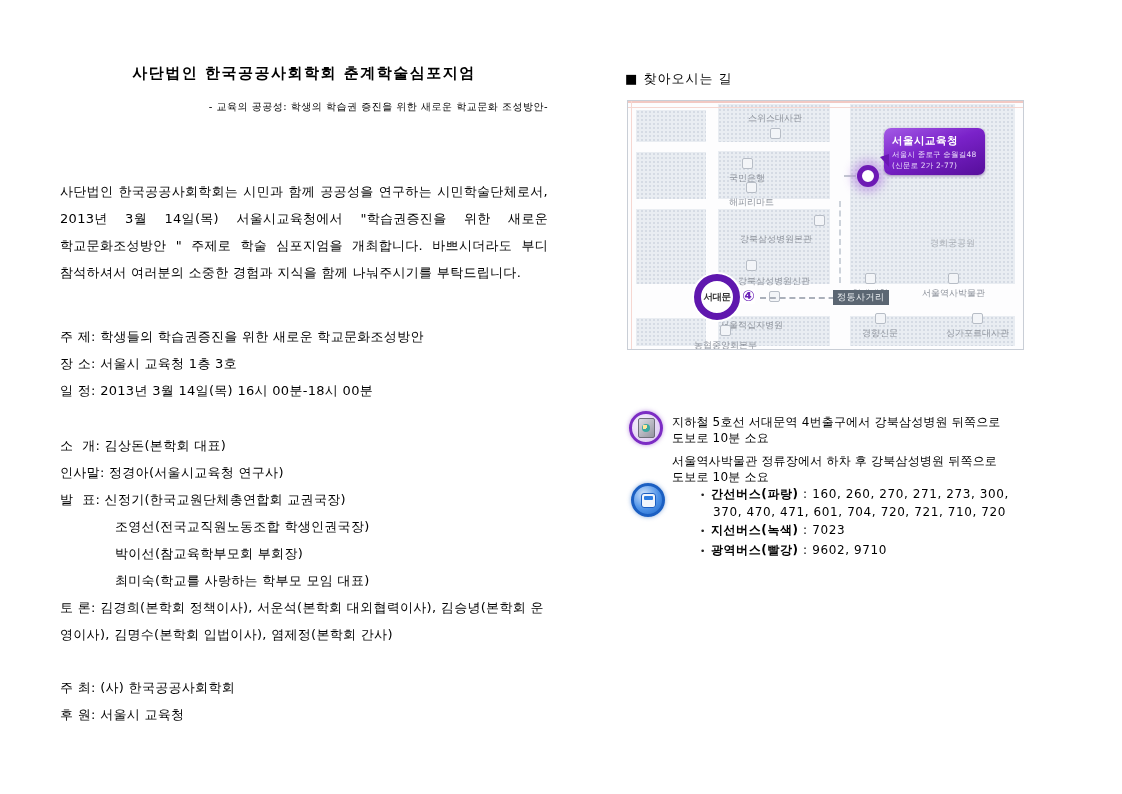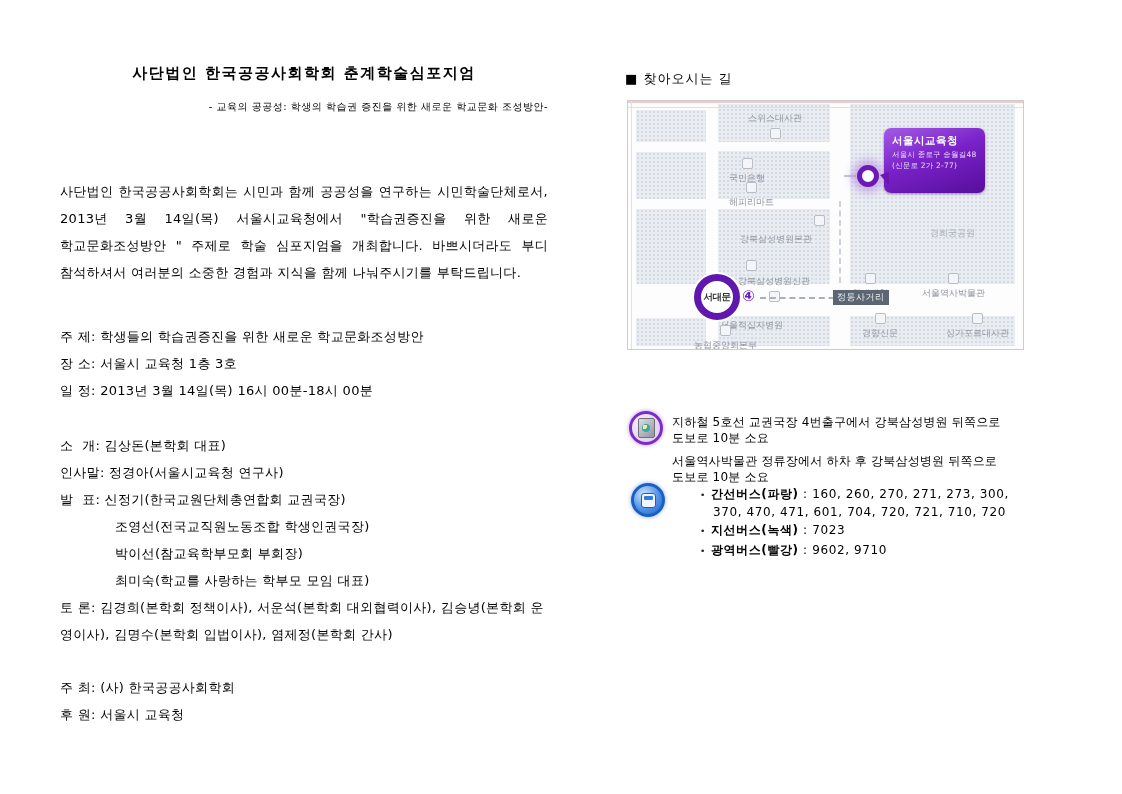--- a/index.html
+++ b/index.html
@@ -30,21 +30,21 @@
   .poi-icon { width:9px; height:9px; border:1px solid #b7bdc6; background:#f3f5f8; border-radius:2px; display:inline-block; flex:0 0 auto; }
   .park-label { position:absolute; font-size:9px; color:#a8adb4; white-space:nowrap; }
 
   .station-circle { position:absolute; left:66px; top:173px; width:32px; height:32px; border:7px solid #5f17ae; border-radius:50%; background:#fff; display:flex; align-items:center; justify-content:center; font-size:9.5px; font-weight:bold; color:#333; box-shadow:0 0 0 2px #ffffff; letter-spacing:-0.5px; }
   .exit-num { position:absolute; left:114px; top:188px; color:#6a1fb8; font-size:15px; font-weight:bold; background:#fff; line-height:15px; }
   .route-dash { position:absolute; left:132px; top:196px; width:104px; border-top:2px dashed #aab0ba; }
   .road-badge { position:absolute; left:205px; top:189px; background:#5b6672; color:#eef1f4; font-size:9px; padding:1px 4px; letter-spacing:0.5px; }
   .vroad-dash { position:absolute; left:211px; top:100px; height:82px; width:0; border-left:2px dashed #ccd2da; }
   .marker-dash { position:absolute; left:216px; top:74px; width:12px; height:2px; background:#c3c8d0; }
 
-  .callout { position:absolute; left:256px; top:27px; width:101px; height:65px; border-radius:7px; background:linear-gradient(160deg,#a45ae6 0%, #7a22c9 45%, #560e9b 100%); box-shadow:0 1px 3px rgba(60,0,110,.45); color:#fff; padding:6px 8px; box-sizing:border-box; }
+  .callout { position:absolute; left:256px; top:27px; width:101px; height:47px; border-radius:7px; background:linear-gradient(160deg,#a45ae6 0%, #7a22c9 45%, #560e9b 100%); box-shadow:0 1px 3px rgba(60,0,110,.45); color:#fff; padding:6px 8px; box-sizing:border-box; }
   .callout::after { content:""; position:absolute; left:-10px; bottom:8px; width:0; height:0; border:6px solid transparent; border-right:9px solid #6a17b4; border-bottom-width:10px; border-top-width:3px; }
   .callout-title { font-size:10.5px; font-weight:bold; letter-spacing:0.5px; }
   .callout-line { font-size:7.5px; color:#e9dbfa; margin-top:3px; line-height:8px; letter-spacing:0.2px; }
   .marker { position:absolute; left:229px; top:64px; width:12px; height:12px; background:#fff; border:5px solid #6d19b5; border-radius:50%; box-shadow:0 0 10px 5px rgba(160,90,220,.45); }
 
   
   .subway-icon { position:absolute; left:629px; top:411px; width:28px; height:28px; border-radius:50%; border:3px solid #7c2cc4; background:radial-gradient(circle at 35% 35%, #f6f0fc, #d9c6ef); box-shadow:0 0 4px rgba(124,44,196,.5); display:flex; align-items:center; justify-content:center; }
   .subway-cube { width:15px; height:18px; background:linear-gradient(135deg,#dcdce4 0%, #94949f 100%); border-radius:2px; border:1px solid #6f6f7a; display:flex; align-items:center; justify-content:center; }
   .subway-dot { width:8px; height:8px; border-radius:50%; background:radial-gradient(circle at 35% 35%, #ffe79a 0 30%, #3aa8a0 31% 100%); }
 
@@ -135,21 +135,21 @@
         <span>서울적십자병원</span>
     </div>
     <div class="poi" style="left:110px; top:174px;">
       <span>강북삼성병원신관</span>
         <span class="poi-icon"></span>
     </div>
     <div class="poi" style="left:66px; top:224px;">
       <span class="poi-icon"></span>
         <span>농협중앙회본부</span>
     </div>
-    <div class="park-label" style="left:302px; top:126px;">경희궁공원</div>
+    <div class="park-label" style="left:302px; top:136px;">경희궁공원</div>
     <div class="poi" style="left:224px; top:172px;">
       <span class="poi-icon"></span>
         <span>현대제철</span>
     </div>
     <div class="poi" style="left:294px; top:172px;">
       <span class="poi-icon"></span>
         <span>서울역사박물관</span>
     </div>
     <div class="poi" style="left:234px; top:212px;">
       <span class="poi-icon"></span>
@@ -173,21 +173,21 @@
       <div class="callout-line">(신문로 2가 2-77)</div>
     </div>
   </div>
 
   <div class="subway-icon">
     <span class="subway-cube">
         <span class="subway-dot"></span>
       </span>
   </div>
   <div class="subway-notes">
-    <div>지하철 5호선 교권국장 4번출구에서 강북삼성병원 뒤쪽으로 도보로 10분 소요</div>
+    <div>지하철 5호선 서대문역 4번출구에서 강북삼성병원 뒤쪽으로 도보로 10분 소요</div>
     <div class="subway-note2">서울역사박물관 정류장에서 하차 후 강북삼성병원 뒤쪽으로 도보로 10분 소요</div>
   </div>
 
   <div class="bus-icon">
     <span class="bus-body">
         <span class="bus-window"></span>
       </span>
   </div>
   <div class="bus-list">
     <div class="bus-item">

